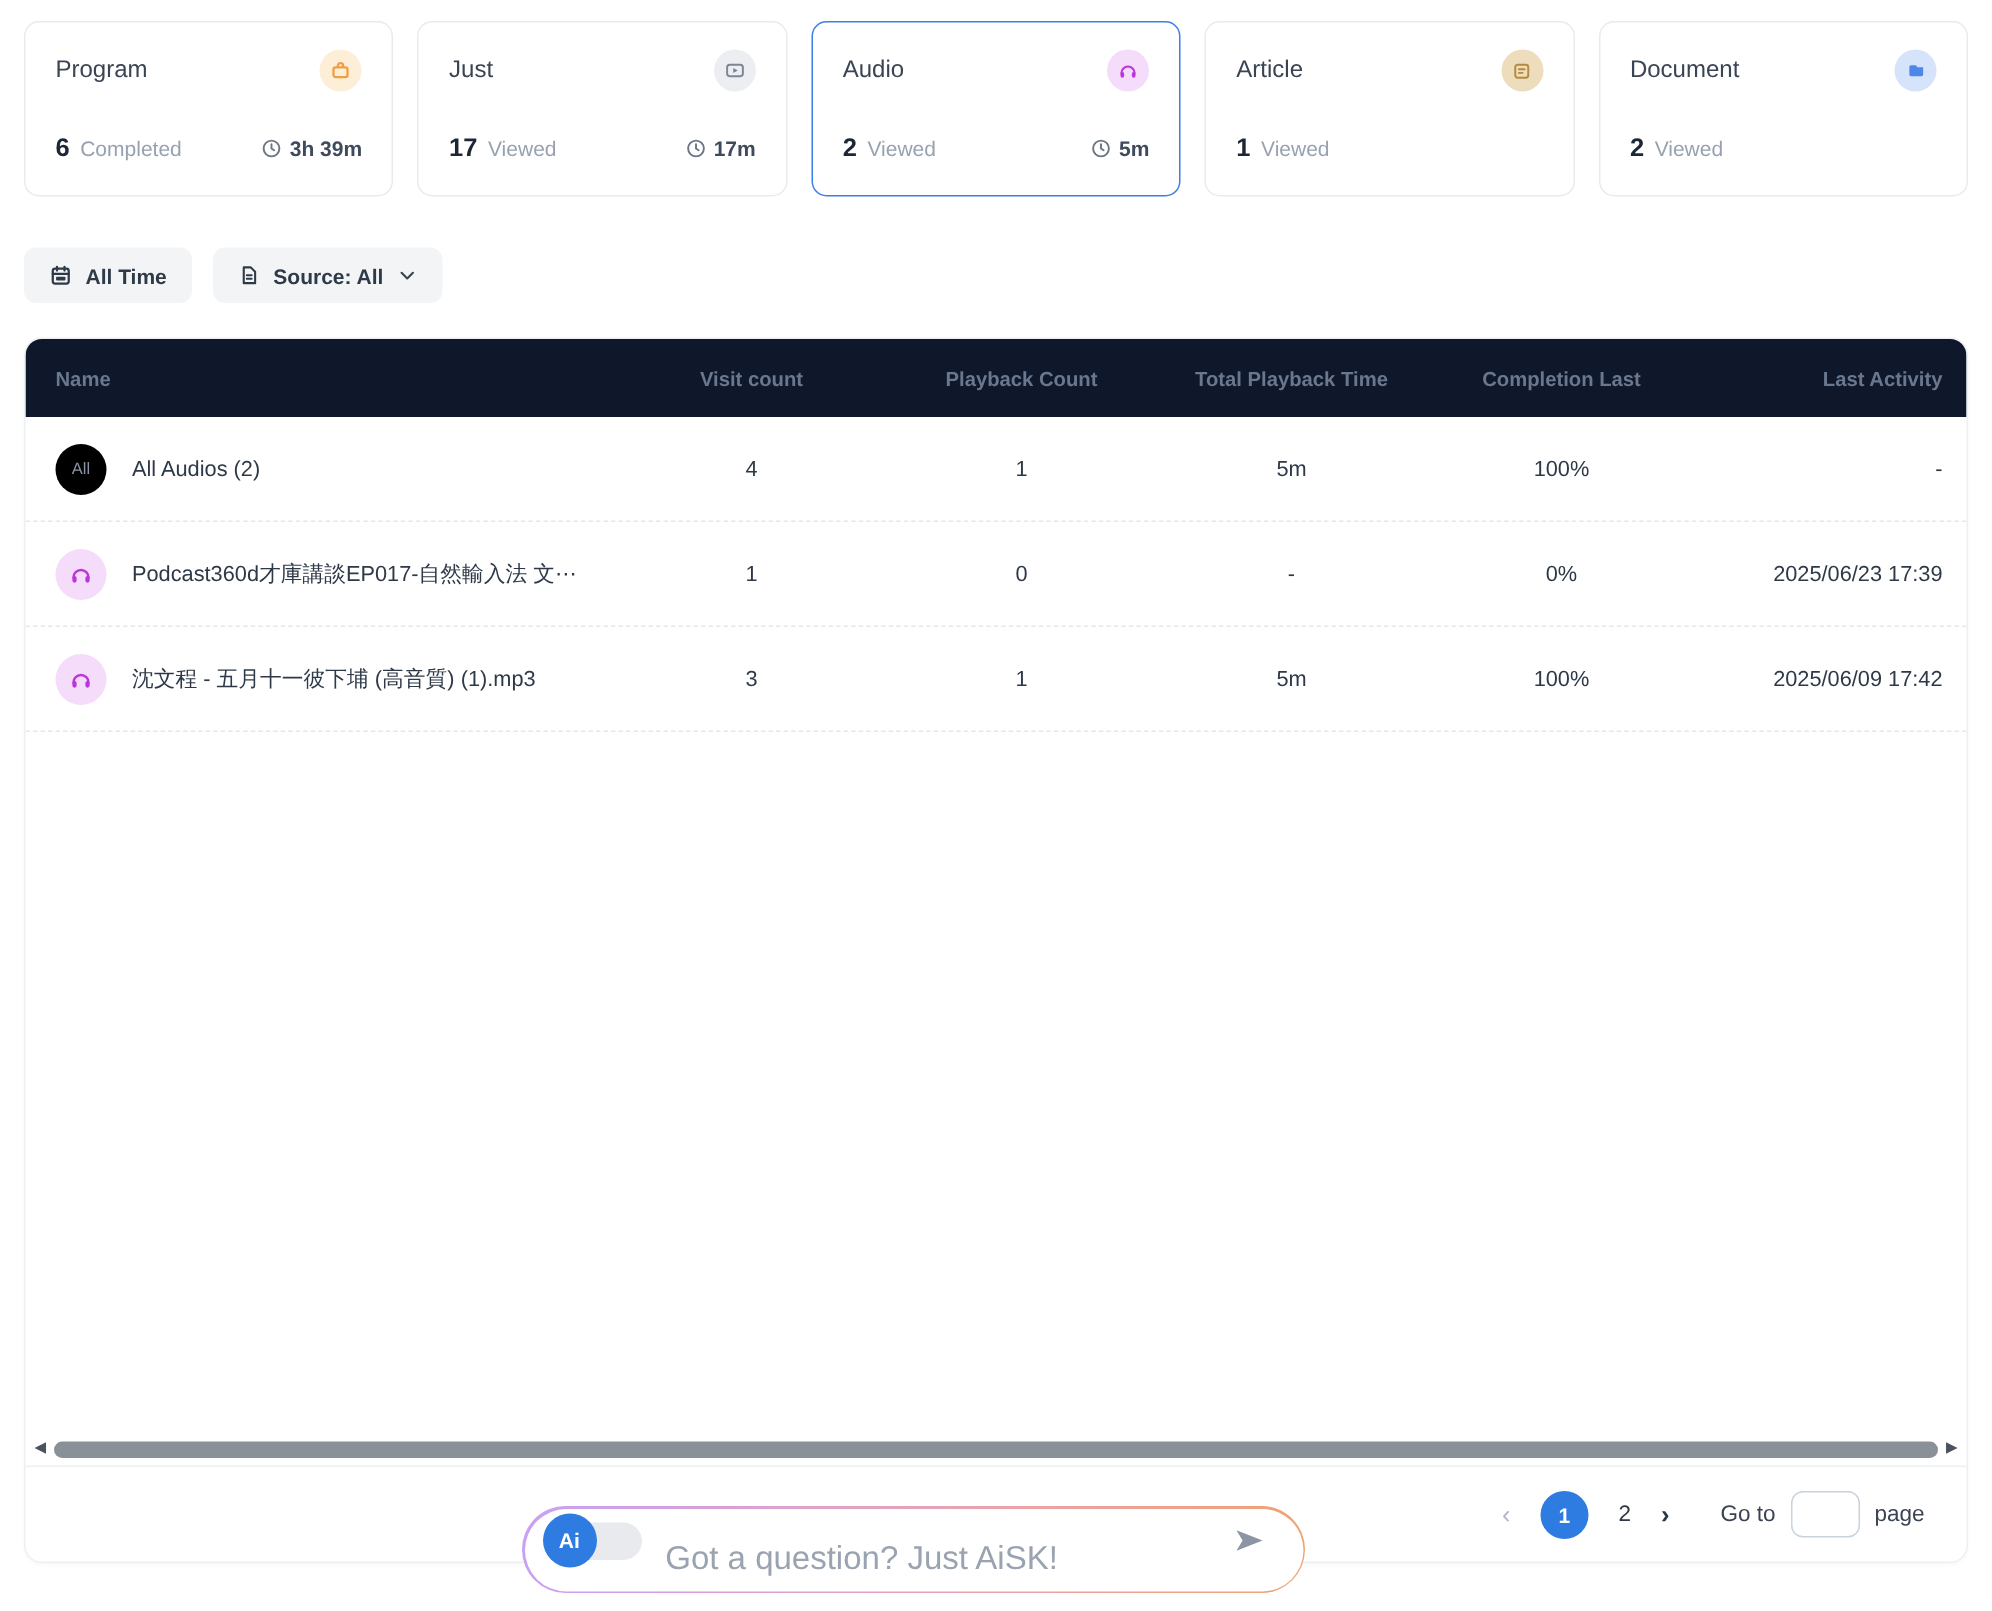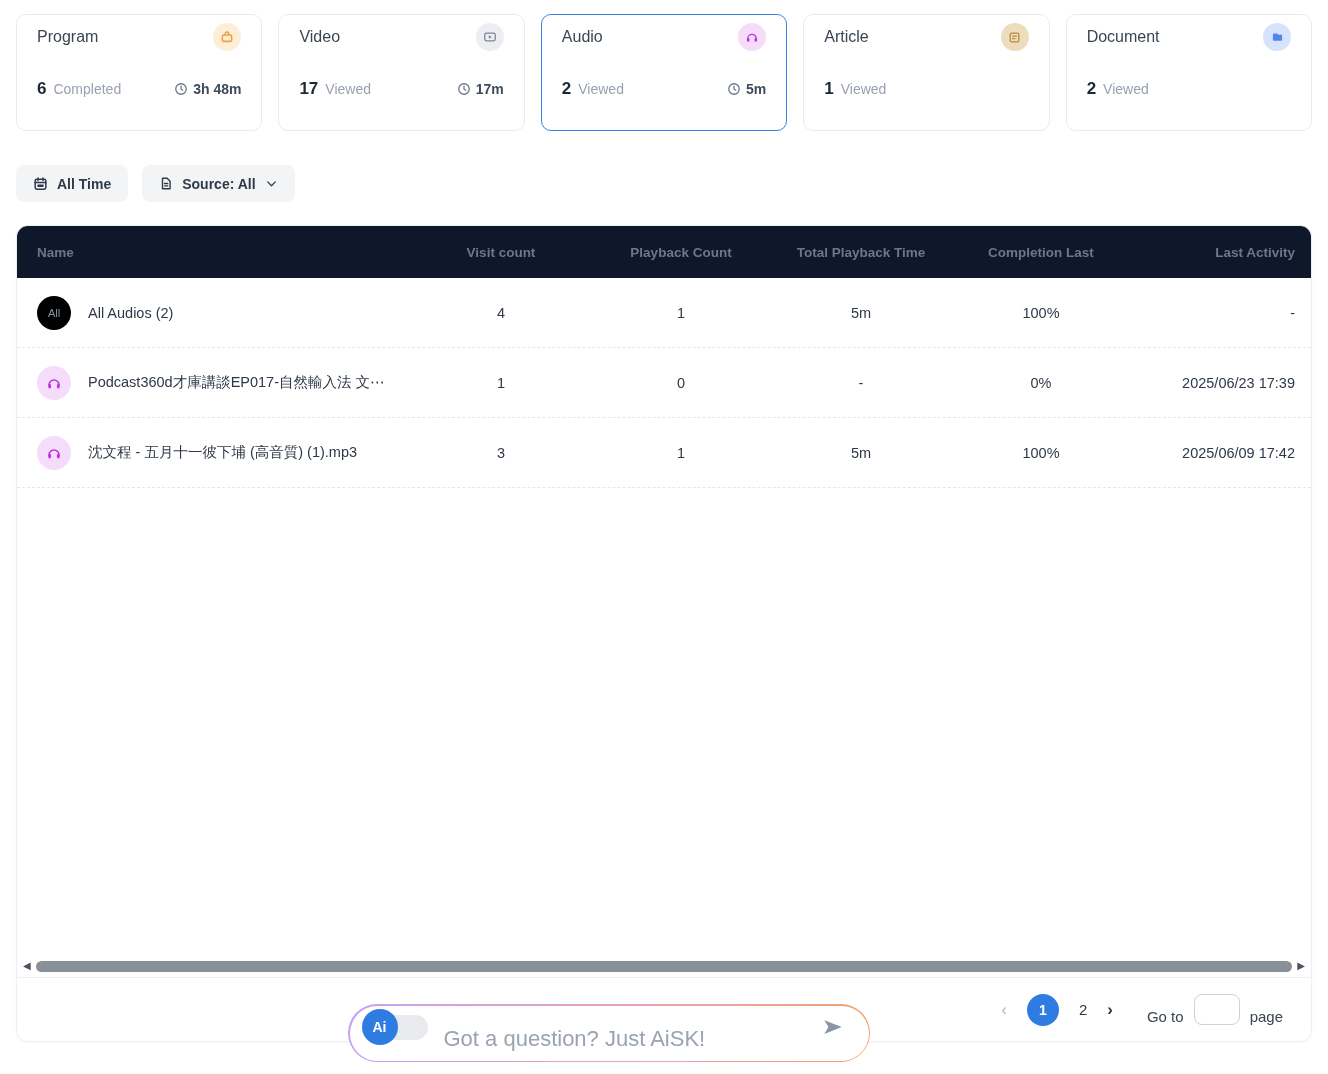--- a/index.html
+++ b/index.html
@@ -9,21 +9,21 @@
     font-family:"Liberation Sans", sans-serif;
     position:relative;
     overflow:hidden;
     color:#2e3948;
   }
 
   
   .cards { position:absolute; top:14px; left:16px; right:16px; display:flex; gap:16px; }
   .card {
     flex:1; background:#fff; border:1px solid #e8ebee; border-radius:10px;
-    height:117px; padding:8px 20px 20px;text-align:center;
+    height:117px; padding:18px 20px 20px;text-align:center;
   }
   .card.selected { border:1.5px solid #3d7fe8; }
   .card-top { display:flex; justify-content:space-between; align-items:center; }
   .card-title { font-size:16px; color:#3a4554; }
   .icon-circle { width:28px; height:28px; border-radius:50%; display:flex; align-items:center; justify-content:center; flex:0 0 auto; }
   .ic-program { background:#fdeed8; }
   .ic-video { background:#eceef1; }
   .ic-audio { background:#f5dcfa; }
   .ic-article { background:#eeddbc; }
   .ic-document { background:#d5e4fb; }
@@ -81,21 +81,21 @@
     padding-right:28px; gap:20px; font-size:15px; color:#3b4454;
   }
   .pg-arrow { font-size:17px; line-height:1; cursor:pointer; }
   .pg-prev { color:#aeb6c2; }
   .pg-next { color:#2e3844; font-weight:700; }
   .pg-current {
     width:32px; height:32px; border-radius:50%; background:#2e7ce2; color:#fff;
     font-weight:700; font-size:14px; display:flex; align-items:center; justify-content:center; cursor:pointer;
   }
   .pg-num { font-size:15px; color:#2e3844; cursor:pointer; }
-  .goto { display:flex; align-items:flex-end; gap:10px; margin-left:14px; }
+  .goto { display:flex; align-items:center; gap:10px; margin-left:14px; }
   .goto input {
     width:46px; height:31px; border:1px solid #c9d2dd; border-radius:8px;
     outline:none; font-size:14px; text-align:center; font-family:inherit;
   }
 
   
   .aisk {
     position:absolute; left:348px; bottom:12px; width:522px; height:58px;
     border-radius:29px; padding:1.5px;
     background:linear-gradient(90deg,#c9a0f5 0%,#e8a3b4 55%,#f0a274 100%);
@@ -137,28 +137,28 @@
         <span class="stat-num">6</span>
         <span>Completed</span>
       </span>
       <span class="stat-time">
         <span>
           <svg width="14" height="14" viewBox="0 0 24 24" fill="none" stroke="#6b7686" stroke-width="2.2" stroke-linecap="round">
             <circle cx="12" cy="12" r="9"></circle>
               <path d="M12 7v5l3 2"></path>
           </svg>
         </span>
-        <span>3h 48m</span>
+        <span>3h 39m</span>
       </span>
     </div>
   </div>
 
   <div class="card">
     <div class="card-top">
-      <span class="card-title">Video</span>
+      <span class="card-title">Just</span>
       <span class="icon-circle ic-video">
         <svg width="14" height="14" viewBox="0 0 24 24" fill="none">
           <rect x="3" y="5.5" width="18" height="13" rx="3" stroke="#7c8596" stroke-width="2.2"></rect>
           <path d="M10 9.2l5.2 2.8-5.2 2.8z" fill="#7c8596"></path>
         </svg>
       </span>
     </div>
     <div class="card-stats">
       <span class="stat-left">
         <span class="stat-num">17</span>

